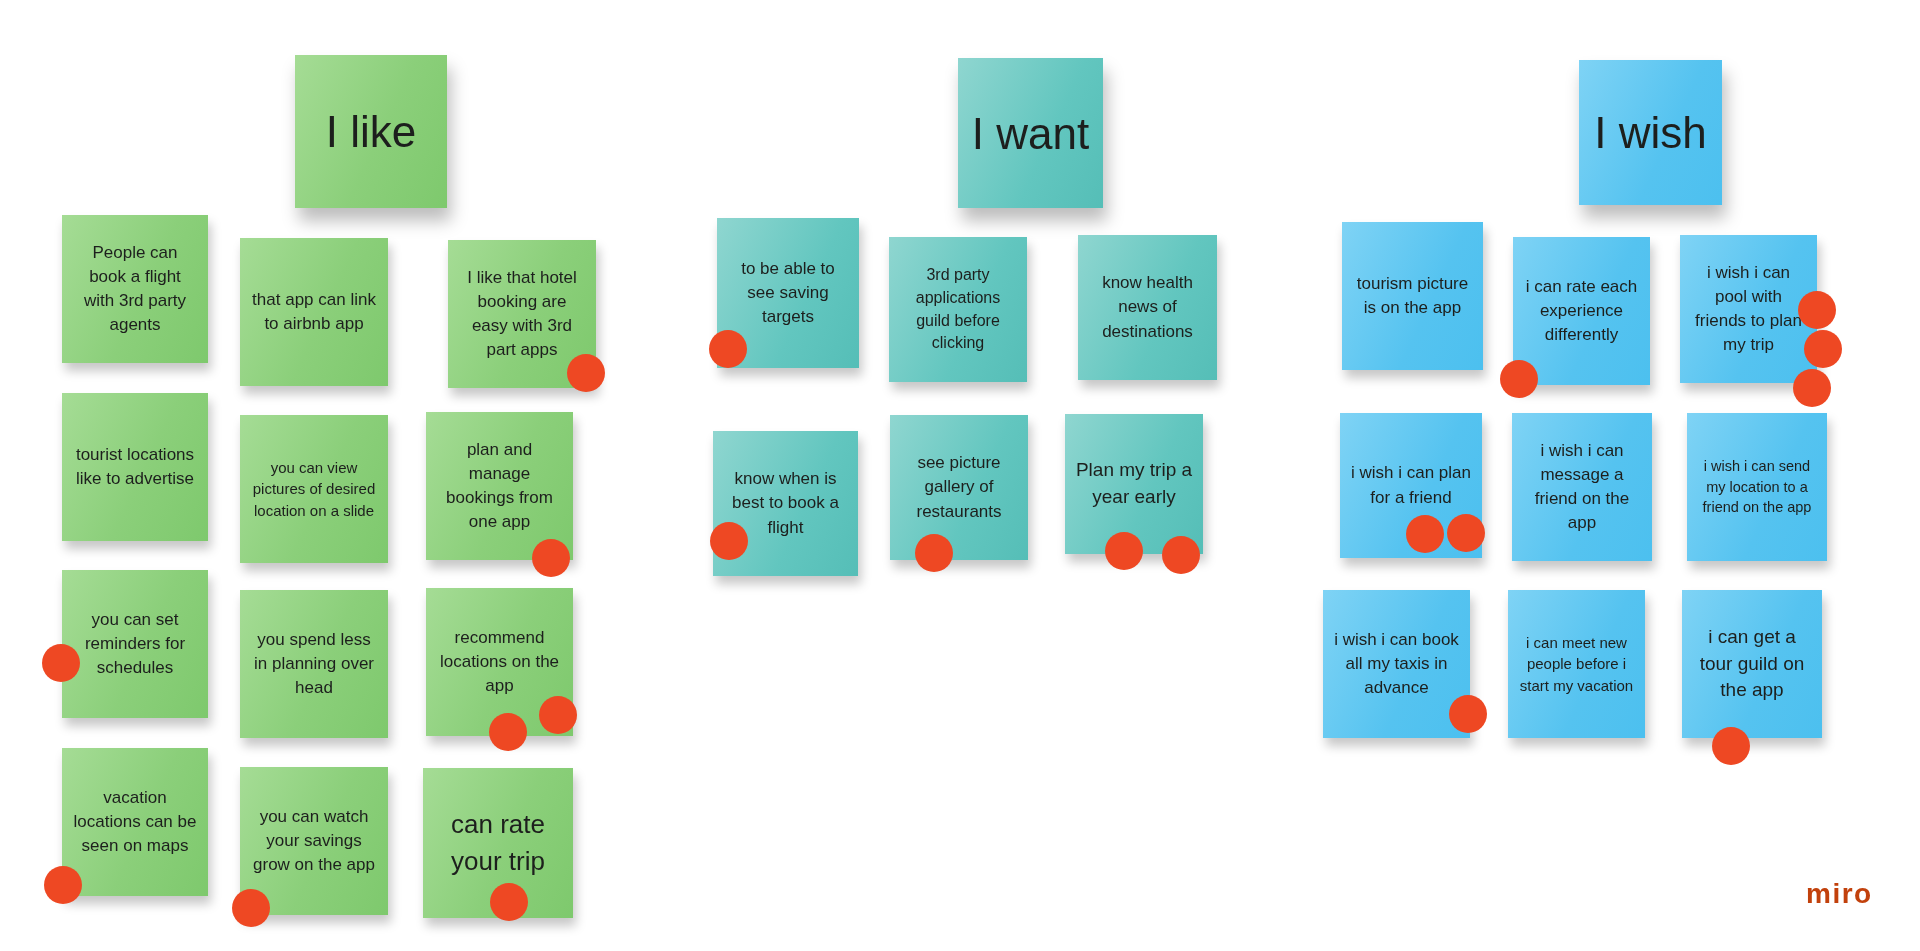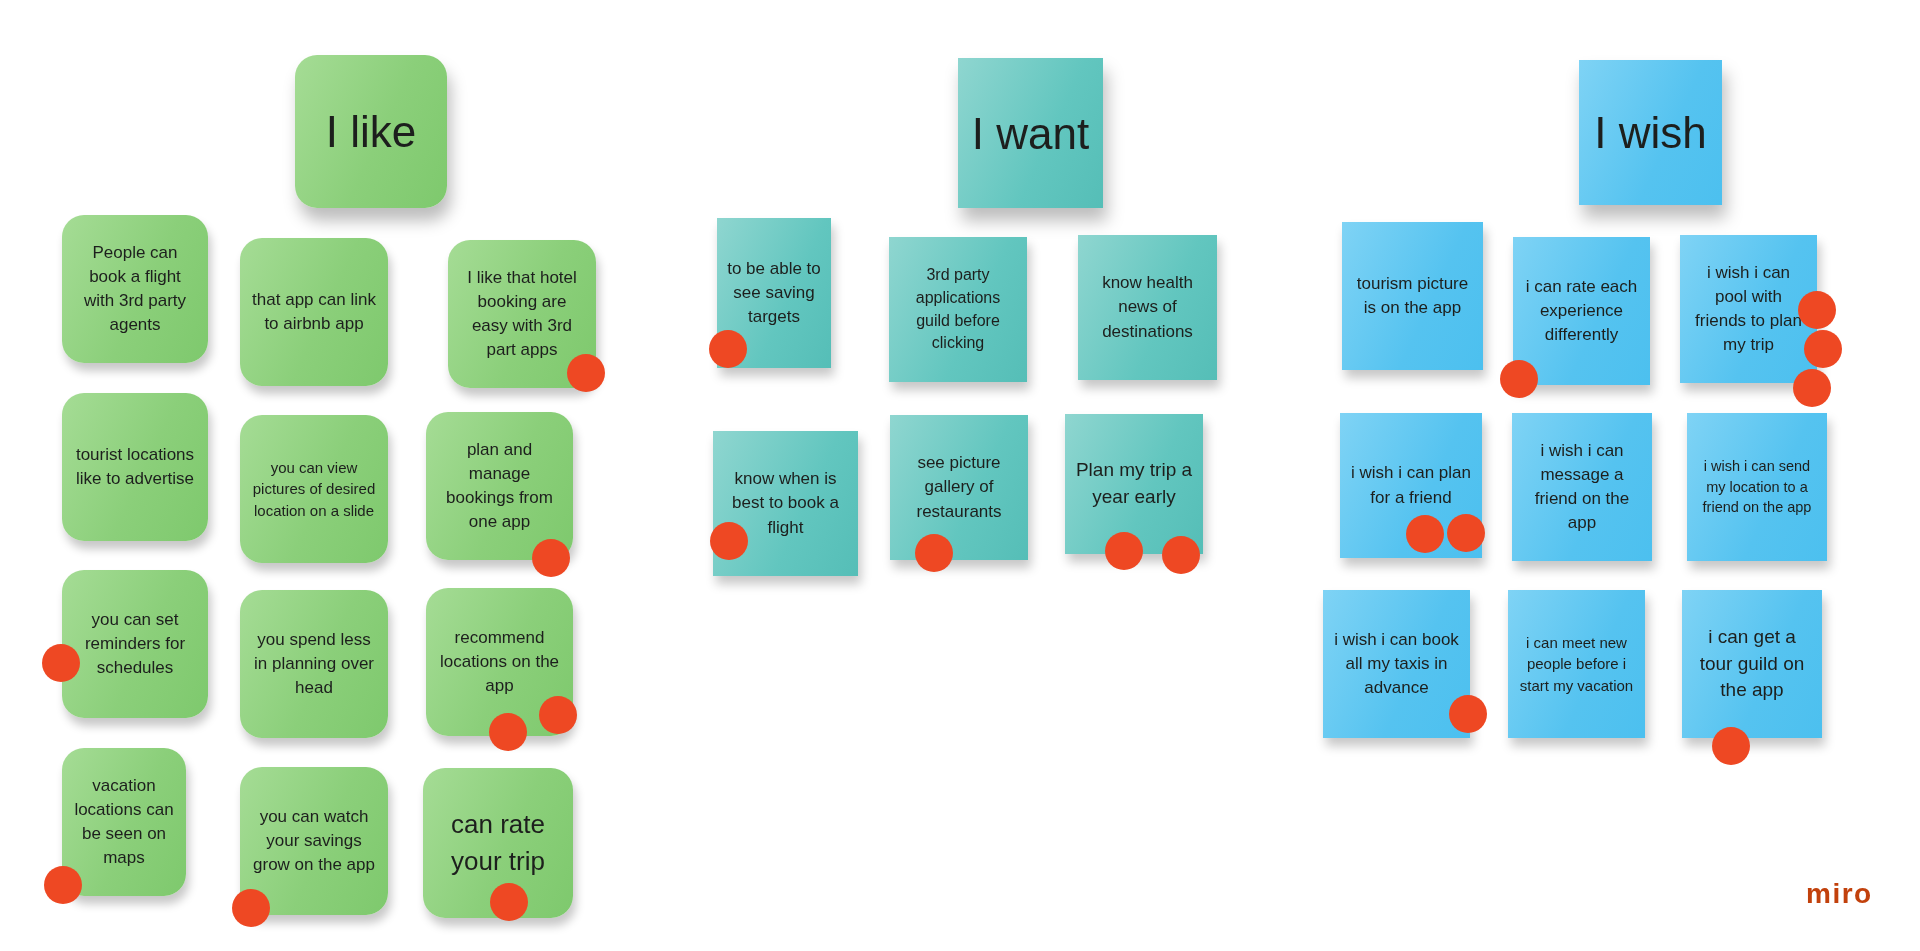--- a/index.html
+++ b/index.html
@@ -22,21 +22,21 @@
     box-sizing: border-box;
     font-size: 17px;
     line-height: 1.42;
     box-shadow: 3px 8px 10px rgba(0,0,0,0.22);
   }
   .header-note {
     font-size: 44px;
     line-height: 1.25;
     box-shadow: 4px 13px 16px rgba(0,0,0,0.26);
   }
-  .g-green { background: linear-gradient(115deg, #a5dc95 0%, #8bcf7a 55%, #7ec96d 100%); border-radius: 22px; }
+  .g-green { background: linear-gradient(115deg, #a5dc95 0%, #8bcf7a 55%, #7ec96d 100%); }
   .g-teal  { background: linear-gradient(115deg, #8fd6d0 0%, #62c6bf 60%, #55beb7 100%); }
   .g-blue  { background: linear-gradient(115deg, #7fd3f5 0%, #55c3f0 60%, #4cc0ef 100%); }
   .t16 { font-size: 16px; }
   .t15 { font-size: 15px; }
   .t14 { font-size: 14.5px; }
   .dot {
     position: absolute;
     width: 38px;
     height: 38px;
     border-radius: 50%;
@@ -64,21 +64,21 @@
 
   <div class="note g-green" style="left:62px; top:215px; width:146px; height:148px;">
     <span>People can book a flight with 3rd party agents</span>
   </div>
   <div class="note g-green" style="left:62px; top:393px; width:146px; height:148px;">
     <span>tourist locations like to advertise</span>
   </div>
   <div class="note g-green" style="left:62px; top:570px; width:146px; height:148px;">
     <span>you can set reminders for schedules</span>
   </div>
-  <div class="note g-green" style="left:62px; top:748px; width:124px; height:148px;">
+  <div class="note g-green" style="left:62px; top:748px; width:146px; height:148px;">
     <span>vacation locations can be seen on maps</span>
   </div>
 
   <div class="note g-green" style="left:240px; top:238px; width:148px; height:148px;">
     <span>that app can link to airbnb app</span>
   </div>
   <div class="note g-green t15" style="left:240px; top:415px; width:148px; height:148px;">
     <span>you can view pictures of desired location on a slide</span>
   </div>
   <div class="note g-green" style="left:240px; top:590px; width:148px; height:148px;">
@@ -98,21 +98,21 @@
     <span>recommend locations on the app</span>
   </div>
   <div class="note g-green" style="left:423px; top:768px; width:150px; height:150px; font-size:26px;">
     <span>can rate your trip</span>
   </div>
 
   <div class="note header-note g-teal" style="left:958px; top:58px; width:145px; height:150px;">
     <span>I want</span>
   </div>
 
-  <div class="note g-teal" style="left:717px; top:218px; width:114px; height:150px;">
+  <div class="note g-teal" style="left:717px; top:218px; width:142px; height:150px;">
     <span>to be able to see saving targets</span>
   </div>
   <div class="note g-teal t16" style="left:889px; top:237px; width:138px; height:145px;">
     <span>3rd party applications guild before clicking</span>
   </div>
   <div class="note g-teal" style="left:1078px; top:235px; width:139px; height:145px;">
     <span>know health news of destinations</span>
   </div>
 
   <div class="note g-teal" style="left:713px; top:398px; width:145px; height:145px;margin-top:33px;">

